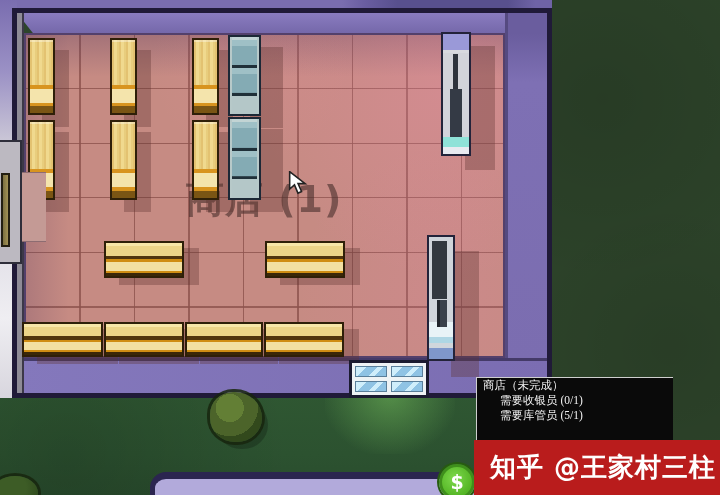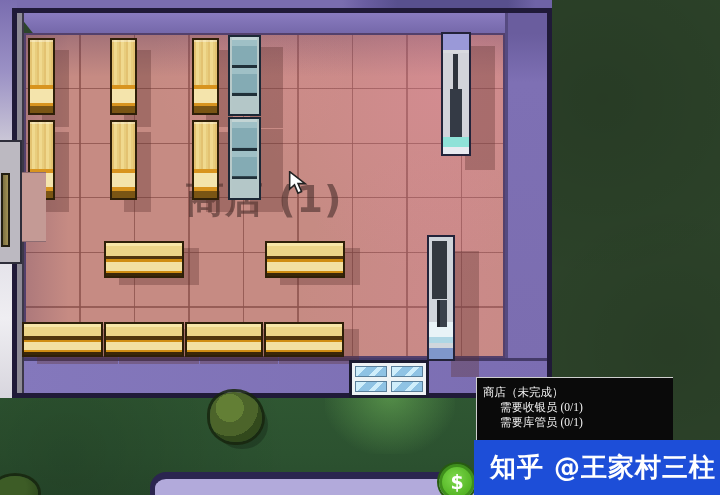--- a/index.html
+++ b/index.html
@@ -168,26 +168,26 @@
     border:3px solid #3f8f1c;
     box-shadow:0 0 0 2px #275c10;
     display:flex; align-items:center; justify-content:center;
     color:#fff; font-weight:bold; font-size:19px;
   }
 
   
   .tooltip{
     left:476px; top:377px; width:197px; height:63px;
     background:#0a0a0a; border-top:1px solid #cfcfcf; border-left:1px solid #cfcfcf;
-    color:#f2f2f2; padding:7px 6px; font-size:11.5px; line-height:15px;
+    color:#f2f2f2; padding:0 6px; font-size:11.5px; line-height:15px;
   }
   .tooltip .req{padding-left:17px;font-family:Liberation Serif, serif;}
   .watermark{
     left:474px; top:440px; width:246px; height:55px;
-    background:#1d4ed8; color:#ffffff;
+    background:#b91c1c; color:#ffffff;
     display:flex; align-items:center; justify-content:center;
     font-size:26px; font-weight:bold; letter-spacing:1px;
     padding-left:12px; white-space:nowrap;
   }
 </style>
 </head>
 <body>
 
 <div id="stage">
 
@@ -244,20 +244,20 @@
     <span>$</span>
   </div>
 
   <svg class="abs cursor" viewBox="0 0 16 18">
     <polygon points="1,0.5 1,13.5 4.6,10.4 7.2,16.6 9.9,15.4 7.3,9.5 12.6,9.5" fill="#ffffff" stroke="#222222" stroke-width="1.2"></polygon>
   </svg>
 
   <div class="abs tooltip">
     <div>商店（未完成）</div>
     <div class="req">需要收银员 (0/1)</div>
-    <div class="req">需要库管员 (0/1)</div>
+    <div class="req">需要库管员 (5/1)</div>
   </div>
 
   <div class="abs watermark">
     <span>知乎 @王家村三柱</span>
   </div>
 
 </div>
 
 </body></html>

